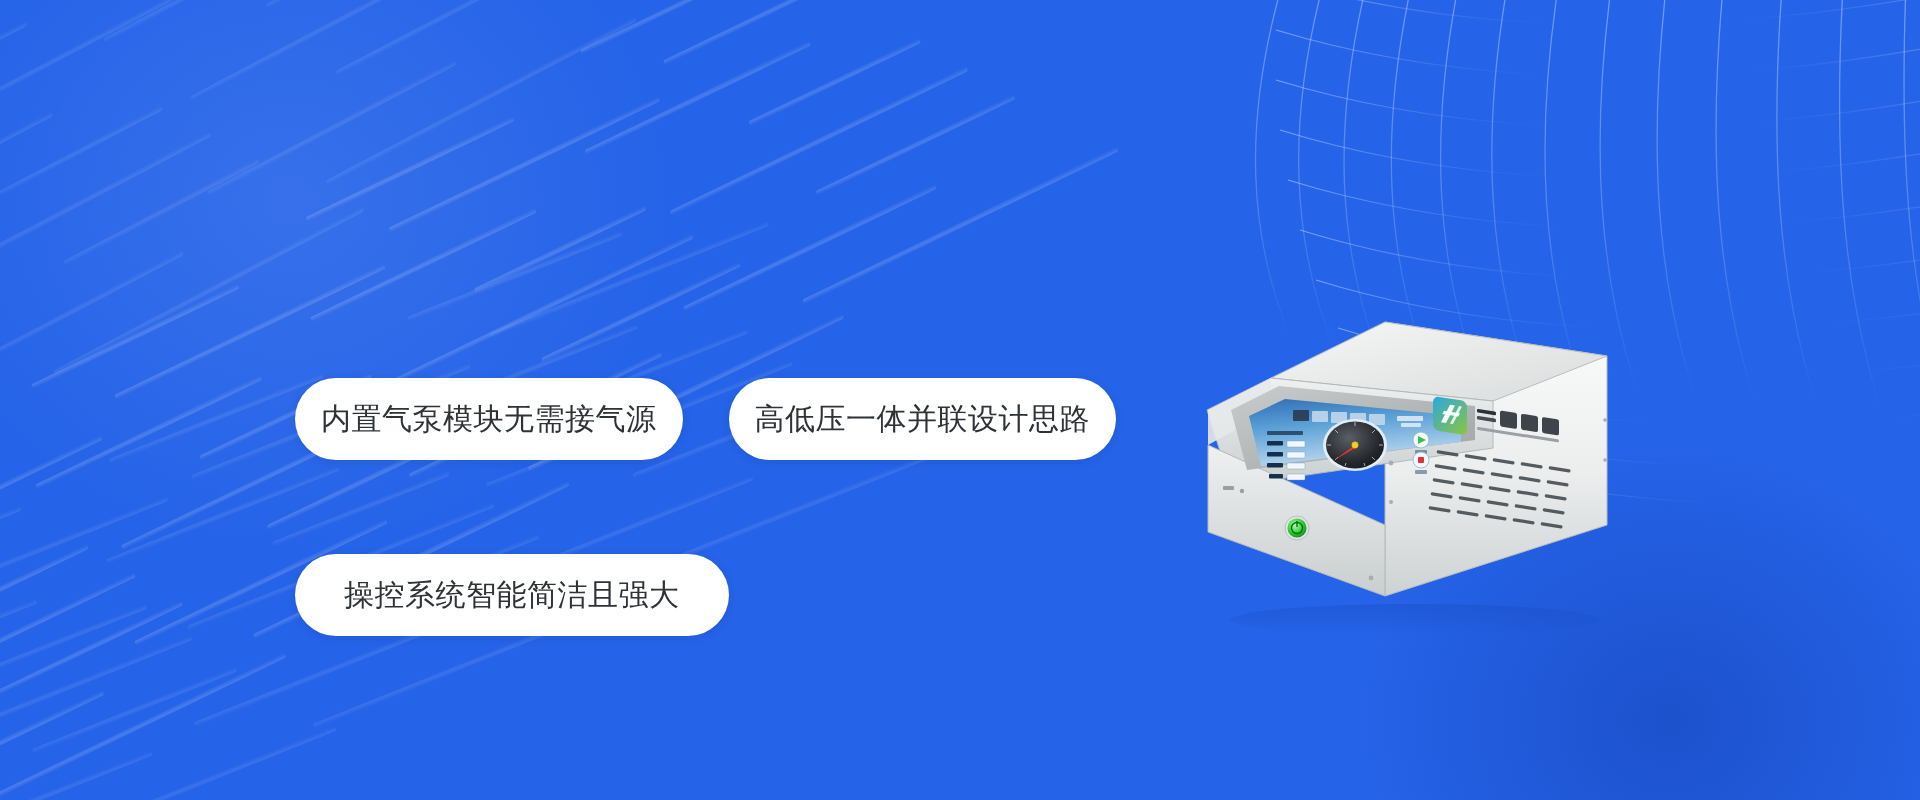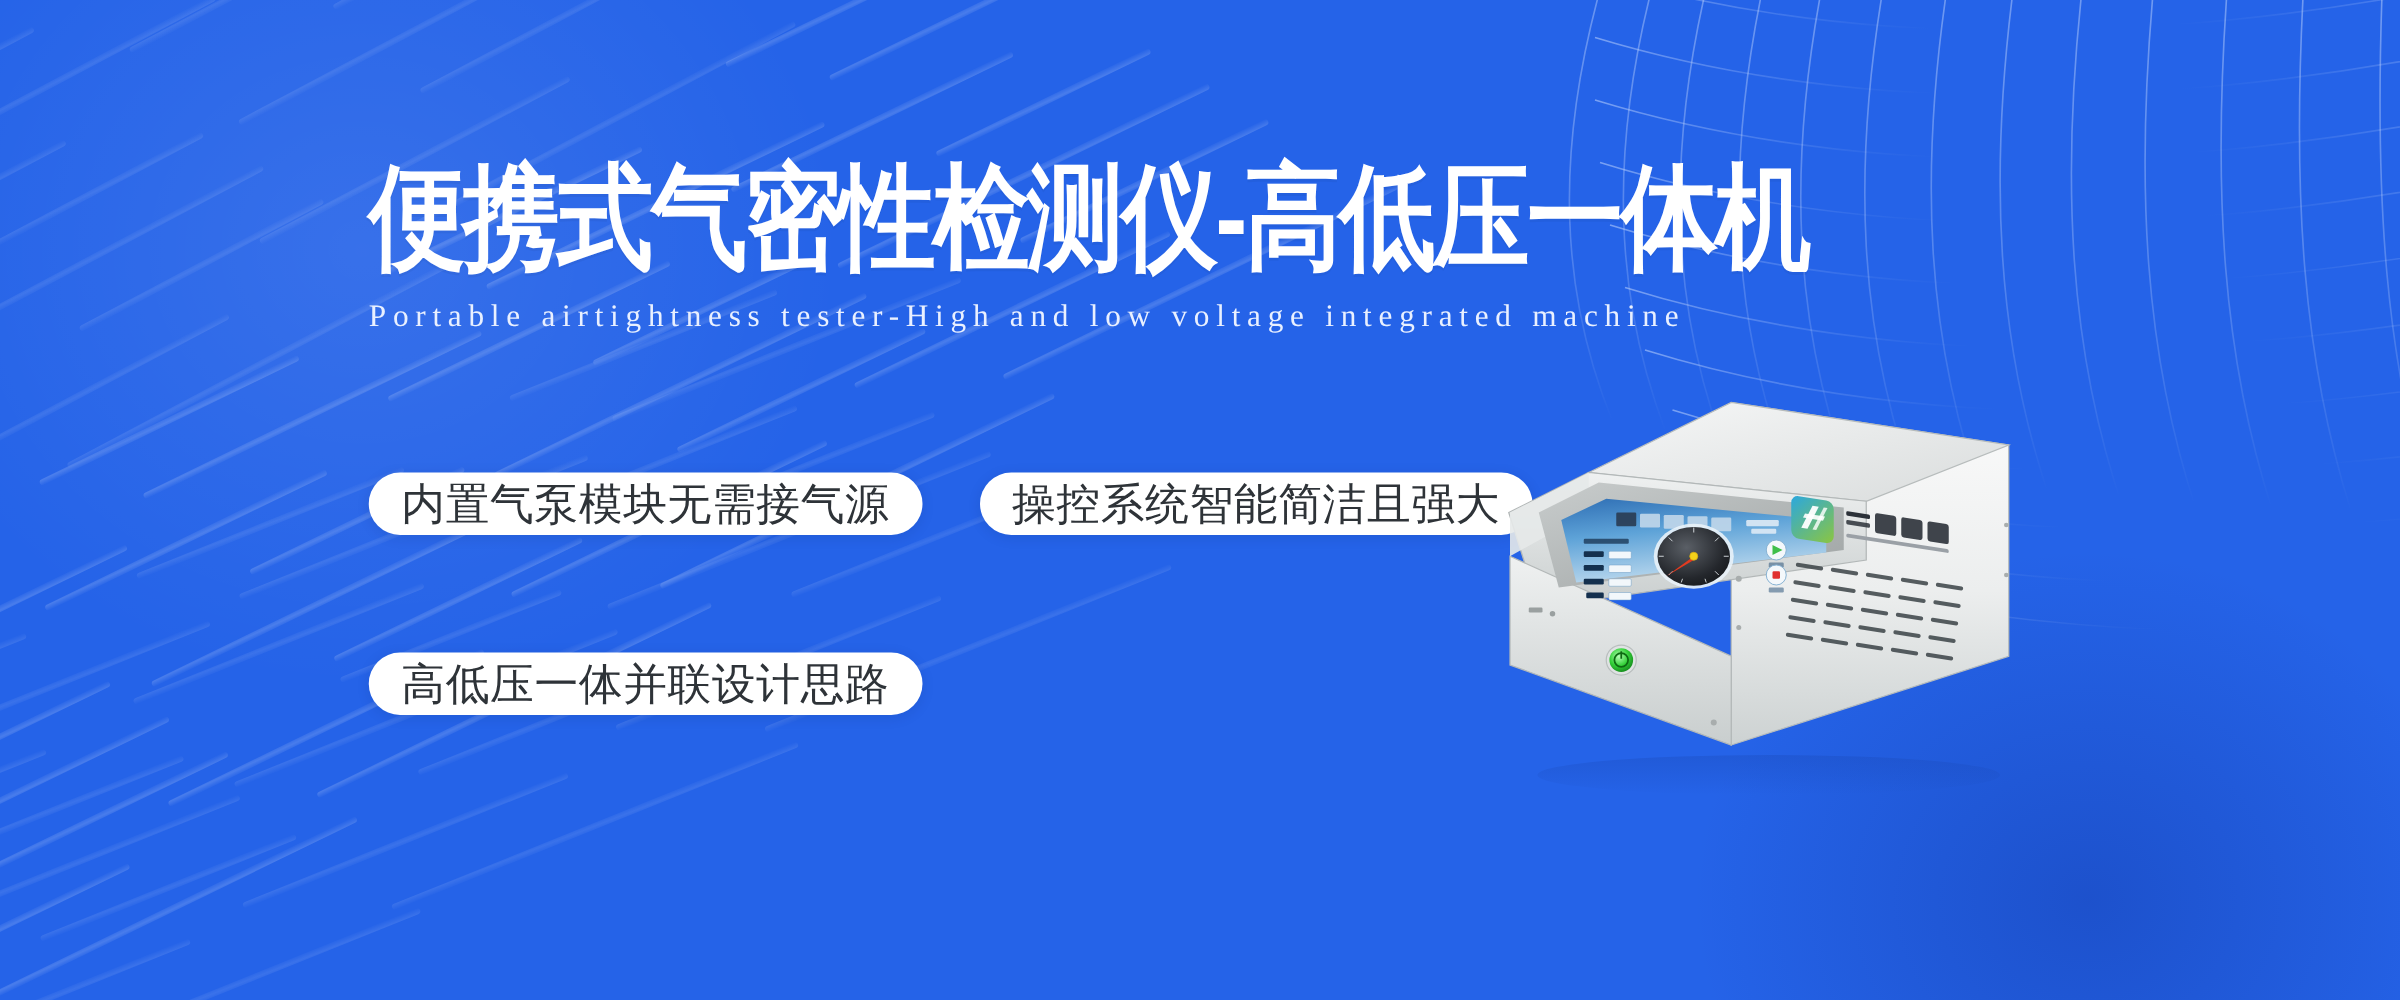--- a/index.html
+++ b/index.html
@@ -63,25 +63,25 @@
   .pill-grid{
     position:absolute; left:295px; top:378px;
     display:grid;
     grid-template-columns:auto auto;
     grid-gap:0px;
   }
   .pill{
     background:#ffffff;
     border-radius:60px;
     color:#2e3338;
-    font-size:35px;
+    font-size:30px;
     font-family:Liberation Sans, sans-serif;
     font-weight:400;
     display:flex; align-items:center; justify-content:center;
-    height:50px;
+    height:82px;
     padding:0 26px;
     white-space:nowrap;
     box-shadow:0 2px 10px rgba(8,30,90,.12);
     letter-spacing:.5px;
   }
   .pill.r1c1{ margin:0 46px 94px 0; }
   .pill.r1c2{ margin:0 0 94px 0; }
   .pill.r2c1{ margin:0 46px 0 0; }
   .pill.r2c2{ margin:0; }
 
@@ -181,29 +181,25 @@
       <path d="M1366 376 C1572 438 1812 434 2052 400"></path>
       <path d="M1400 420 C1606 480 1846 476 2086 444"></path>
       <path d="M1442 462 C1648 518 1888 514 2128 484"></path>
     </g>
   </svg>
 
   <div class="glow-br"></div>
 
   <div class="content">
 
-    <div class="title-wrap">
-      <div class="main-title">便携式气密性检测仪-高低压一体机</div>
-      <div class="sub-title">Portable airtightness tester-High and low voltage integrated machine</div>
-    </div>
 
     <div class="pill-grid">
       <div class="pill r1c1">内置气泵模块无需接气源</div>
+      <div class="pill r2c1">高低压一体并联设计思路</div>
       <div class="pill r2c2">操控系统智能简洁且强大</div>
-      <div class="pill r2c1">高低压一体并联设计思路</div>
     </div>
   </div>
 
   <div class="product">
     <svg viewBox="0 0 460 350">
       <defs>
         <linearGradient id="topface" x1="0" y1="0" x2="1" y2="1">
           <stop offset="0%" stop-color="#f6f7f7"></stop>
           <stop offset="100%" stop-color="#d9dcdc"></stop>
         </linearGradient>

